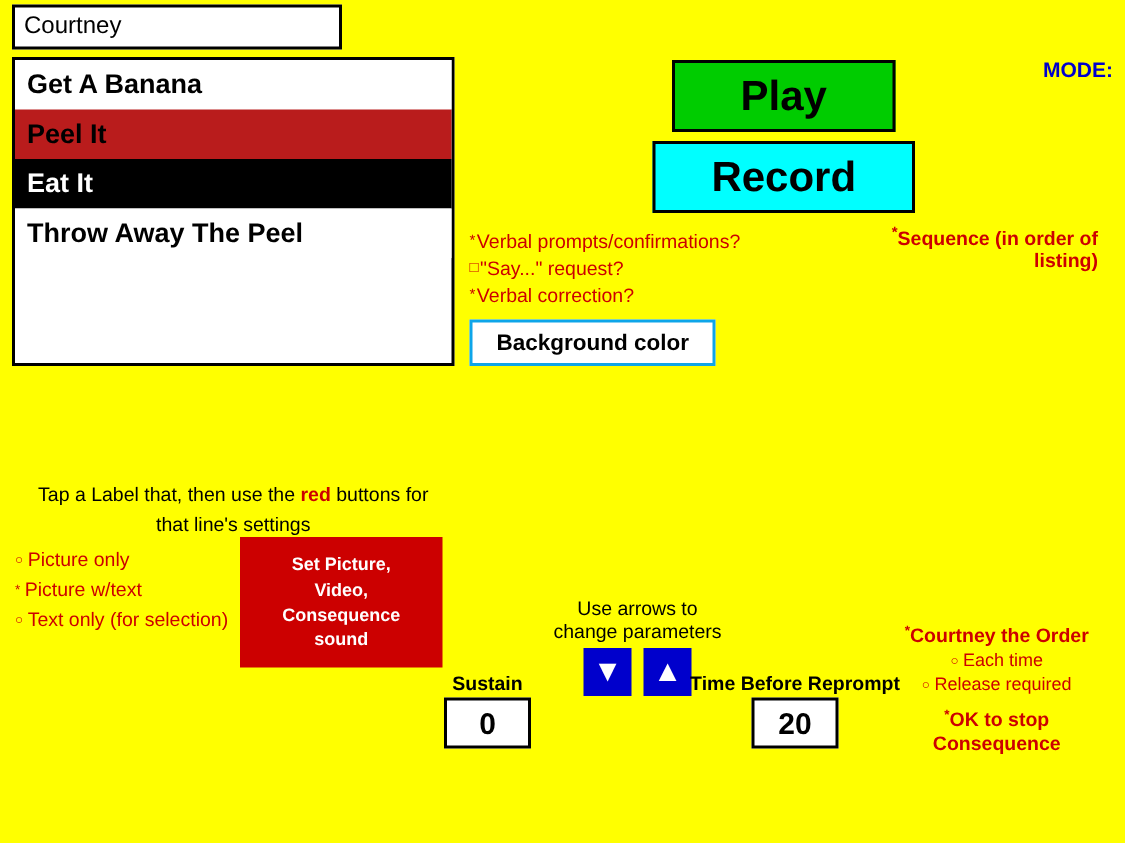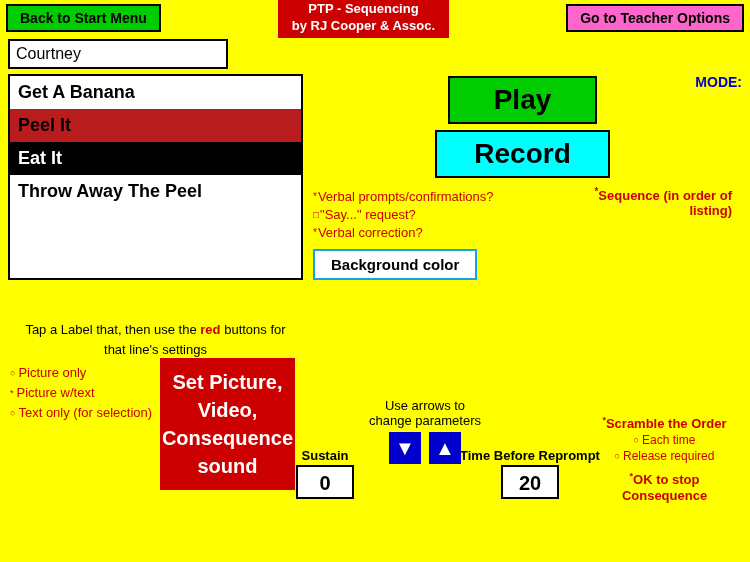--- a/index.html
+++ b/index.html
@@ -17,30 +17,20 @@
       position: absolute;
       top: 0; left: 0; width: 750px; height: 562px;
       background: #ffff00;
     }
   </style>
 </head>
 <body>
 
 <div id="full-layout">
 
-  <div style="display:flex; justify-content:space-between; align-items:center; padding:4px 6px; height:36px;">
-    <button style="background:#00cc00; border:2px solid #000; padding:4px 12px; font-size:14px; font-weight:bold; cursor:pointer; color:#000;">Back to Start Menu</button>
-
-    <div style="background:#cc0000; color:#fff; text-align:center; padding:3px 14px; font-size:13px; font-weight:bold; line-height:1.3;">
-      <div>PTP - Sequencing</div>
-      <div>by RJ Cooper &amp; Assoc.</div>
-    </div>
-
-    <button style="background:#ff66cc; border:2px solid #000; padding:4px 12px; font-size:14px; font-weight:bold; cursor:pointer; color:#000;">Go to Teacher Options</button>
-  </div>
 
   <div style="padding:3px 8px;">
     <input type="text" style="background: rgb(255, 255, 255); border: 2px solid rgb(0, 0, 0); font-size: 16px; padding: 2px 6px; width: 220px; height: 30px;" value="Courtney">
   </div>
 
   <div style="display:flex; padding:2px 8px;">
 
     <div style="width:295px; border:2px solid #000; background:#fff; flex-shrink:0; min-height:130px;">
       <div style="font-size:18px; font-weight:bold; padding:6px 8px; cursor:pointer; background:#fff; color:#000;">Get A Banana</div>
       <div style="font-size:18px; font-weight:bold; padding:6px 8px; cursor:pointer; background:#b91c1c; color:#000;">Peel It</div>
@@ -84,21 +74,21 @@
   </div>
 
   <div style="position:absolute; top:320px; left:8px; font-size:13px; color:#000; width:295px; text-align:center; line-height:1.5;">
     <span>Tap a Label that, then use the</span>
     <span style="color:#cc0000; font-weight:bold;">red</span>
     <span>buttons for</span><br>
     <span>that line's settings</span>
   </div>
 
   <div style="position:absolute; top:358px; left:160px;">
-    <button style="background:#cc0000; color:#fff; border:none; font-size:20px; font-weight:bold; padding:10px 0; cursor:pointer; text-align:center; line-height:1.4; width:135px;">
+    <button style="background:#cc0000; color:#fff; border:none; font-size:12px; font-weight:bold; padding:10px 0; cursor:pointer; text-align:center; line-height:1.4; width:135px;">
       Set Picture,<br>Video,<br>Consequence<br>sound
     </button>
   </div>
 
   <div style="position:absolute; top:360px; left:10px; width:148px;">
     <div style="font-size:13px; color:#cc0000; margin:5px 0; display:flex; align-items:center; cursor:pointer;">
       <span style="font-size:9px; margin-right:3px; vertical-align:middle;">○</span>
       <span>Picture only</span>
     </div>
     <div style="font-size:13px; color:#cc0000; margin:5px 0; display:flex; align-items:center; cursor:pointer;">
@@ -127,21 +117,21 @@
     <div style="background:#fff; border:2px solid #000; width:58px; height:34px; font-size:20px; font-weight:bold; text-align:center; line-height:32px; margin:2px auto;">0</div>
   </div>
 
   <div style="position:absolute; top:448px; left:460px; text-align:center; width:140px;">
     <div style="font-size:13px; font-weight:bold; color:#000;">Time Before Reprompt</div>
     <div style="background:#fff; border:2px solid #000; width:58px; height:34px; font-size:20px; font-weight:bold; text-align:center; line-height:32px; margin:2px auto;">20</div>
   </div>
 
   <div style="position:absolute; top:415px; right:8px; text-align:center; width:155px;">
     <div style="font-size:13px; font-weight:bold; color:#cc0000; margin-bottom:2px;">
-      <span style="font-size:9px; vertical-align:super;">*</span><span>Scramble the Order</span>
+      <span style="font-size:9px; vertical-align:super;">*</span><span>Courtney the Order</span>
     </div>
     <div style="font-size:12px; color:#cc0000; display:flex; align-items:center; justify-content:center; margin:2px 0; cursor:pointer;">
       <span style="font-size:9px; margin-right:3px;">○</span>
       <span>Each time</span>
     </div>
     <div style="font-size:12px; color:#cc0000; display:flex; align-items:center; justify-content:center; margin:2px 0; cursor:pointer;">
       <span style="font-size:9px; margin-right:3px;">○</span>
       <span>Release required</span>
     </div>
     <div style="font-size:13px; font-weight:bold; color:#cc0000; margin-top:8px; text-align:center;">

